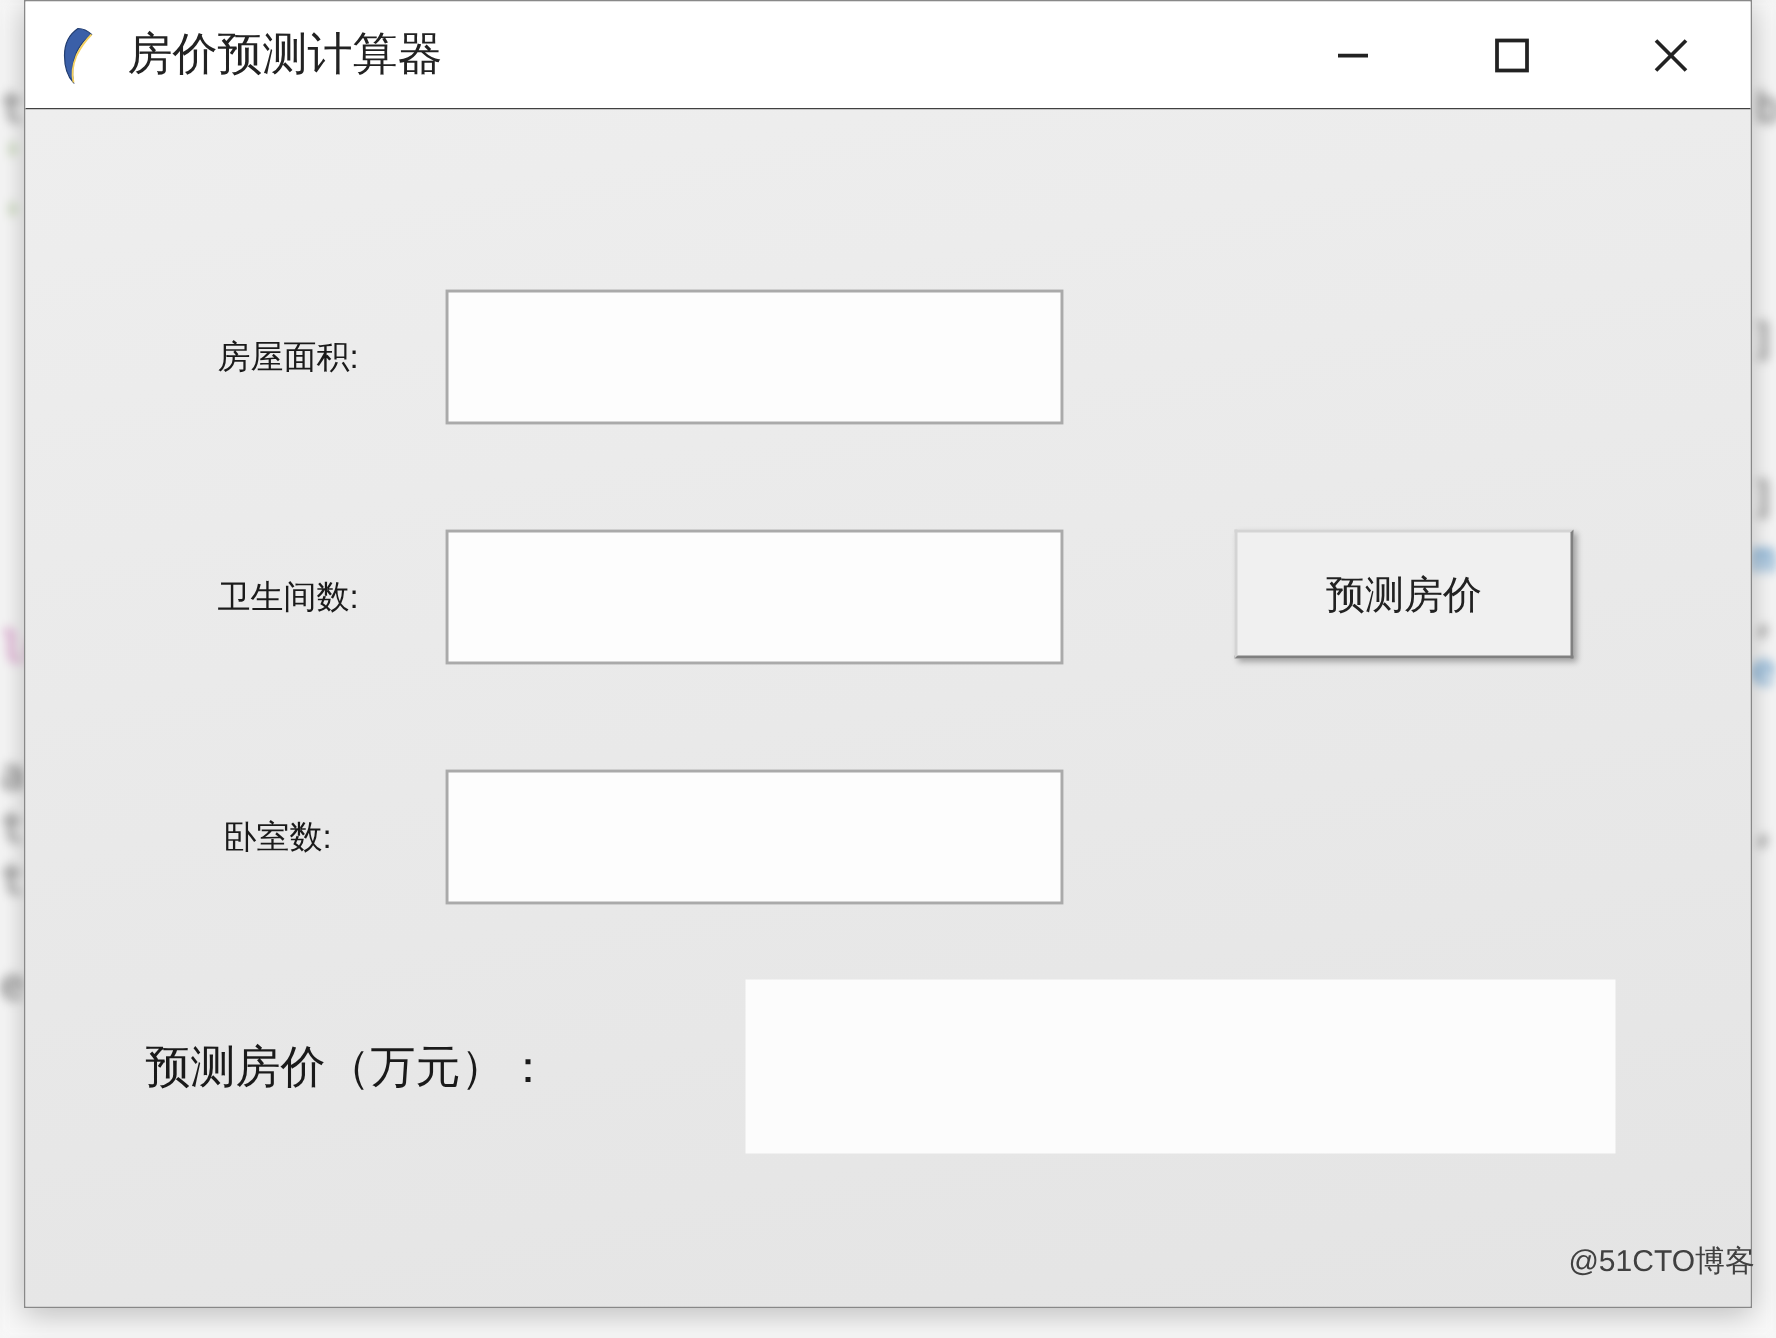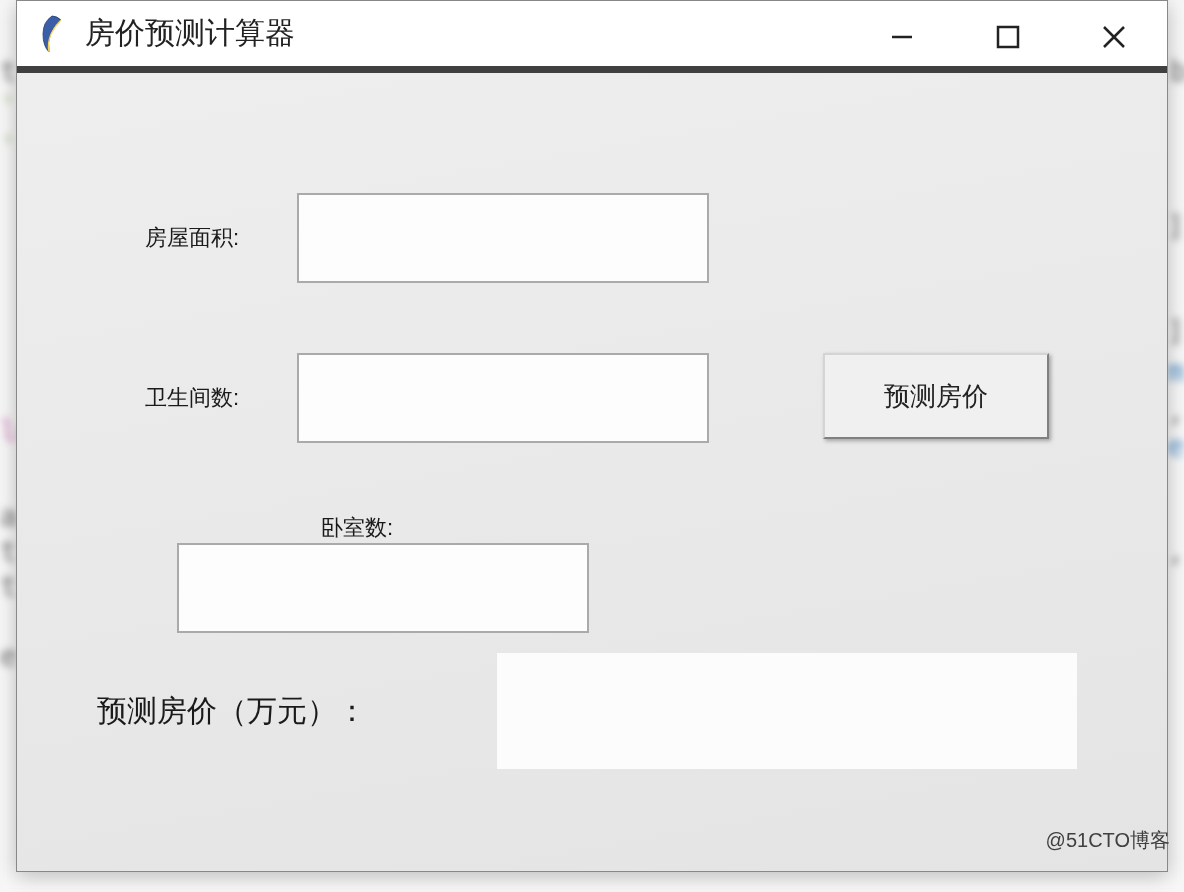--- a/index.html
+++ b/index.html
@@ -44,21 +44,21 @@
       border: 1px solid #888;
       box-shadow: 0 4px 20px rgba(0,0,0,0.25);
     }
     
     .titlebar {
       height: 72px;
       background: #ffffff;
       display: flex;
       align-items: center;
       padding-left: 20px;
-      border-bottom: 7px solid #404040;
+      border-bottom: 1px solid #404040;
       position: relative;
     }
     
     .titlebar-icon {
       width: 30px;
       height: 40px;
       margin-right: 18px;
     }
     
     .titlebar-title {
@@ -124,21 +124,21 @@
     }
     
     .row1 { left: 100px; top: 120px; }
     .row1 .field-label { width: 150px; }
     .row1 .text-input { width: 412px; margin-left: 30px; }
     
     .row2 { left: 100px; top: 280px; }
     .row2 .field-label { width: 150px; }
     .row2 .text-input { width: 412px; margin-left: 30px; }
     
-    .row3 { left: 108px; top: 440px; flex-direction: column; }
+    .row3 { left: 108px; top: 440px; }
     .row3 .field-label { width: 120px; }
     .row3 .text-input { width: 412px; margin-left: 52px; }
     
     .predict-btn {
       position: absolute;
       left: 806px;
       top: 280px;
       width: 226px;
       height: 86px;
       background: #f0f0f0;

